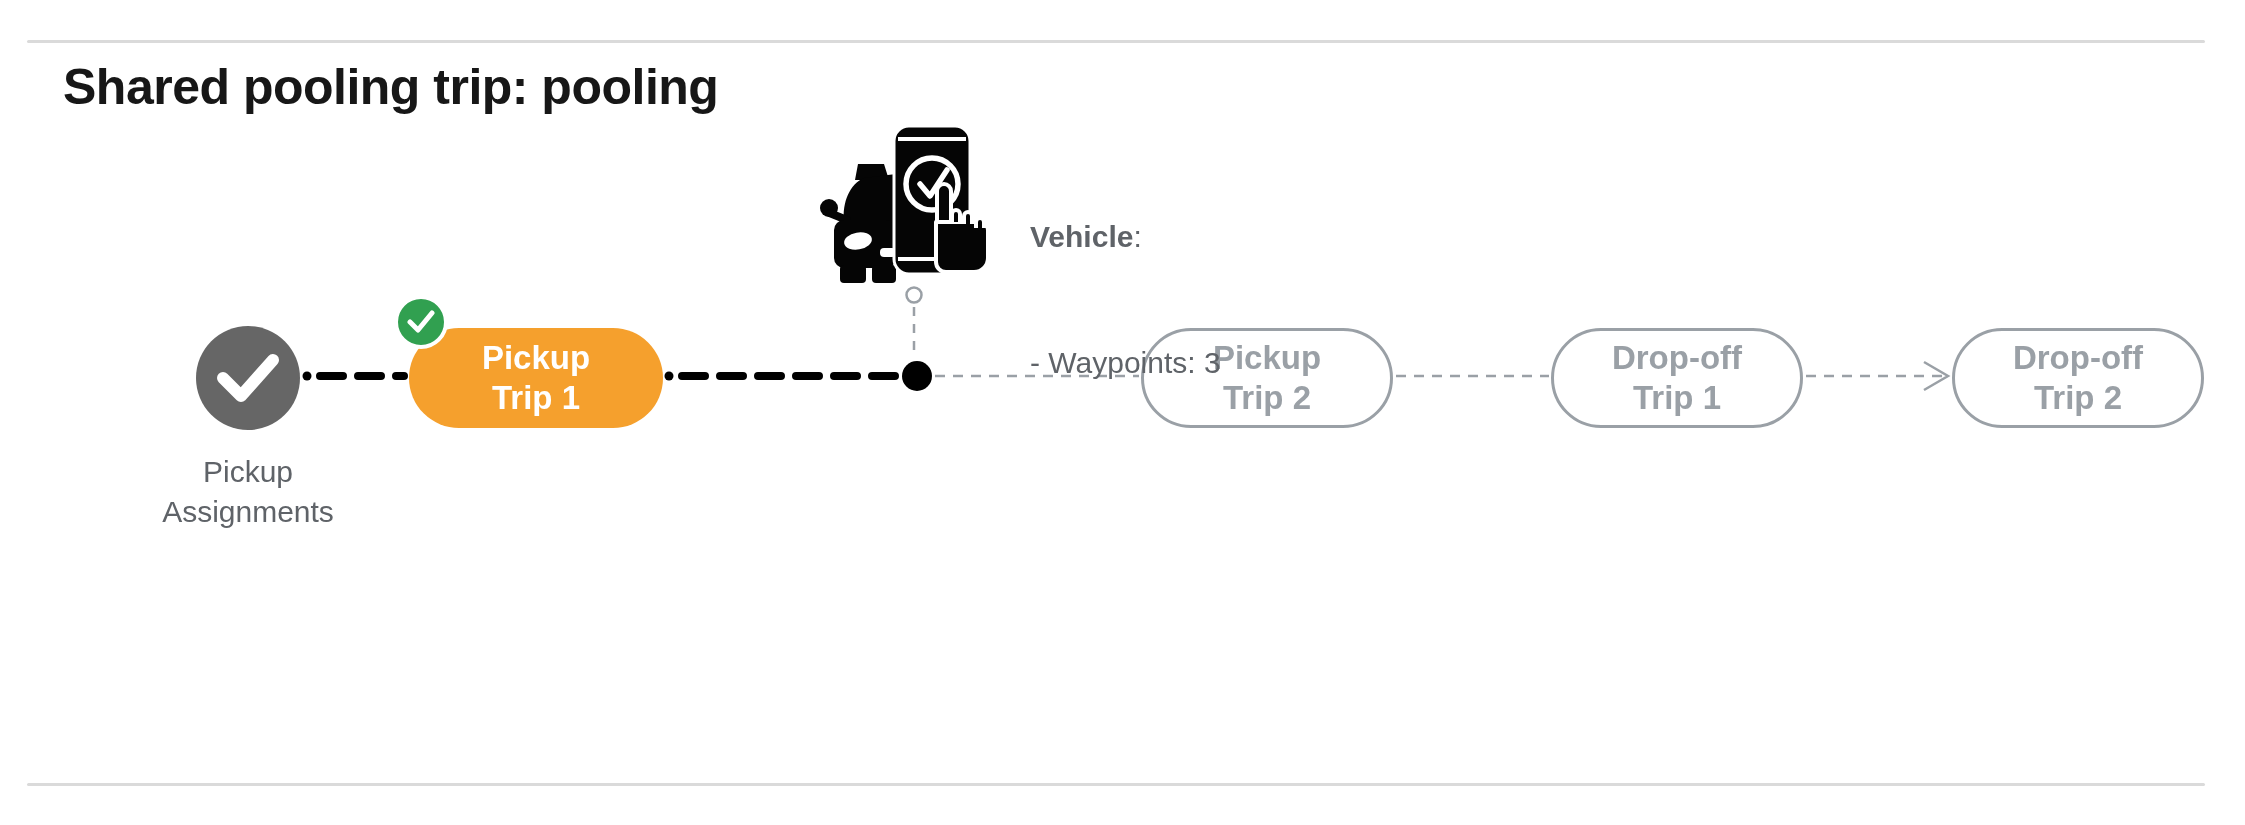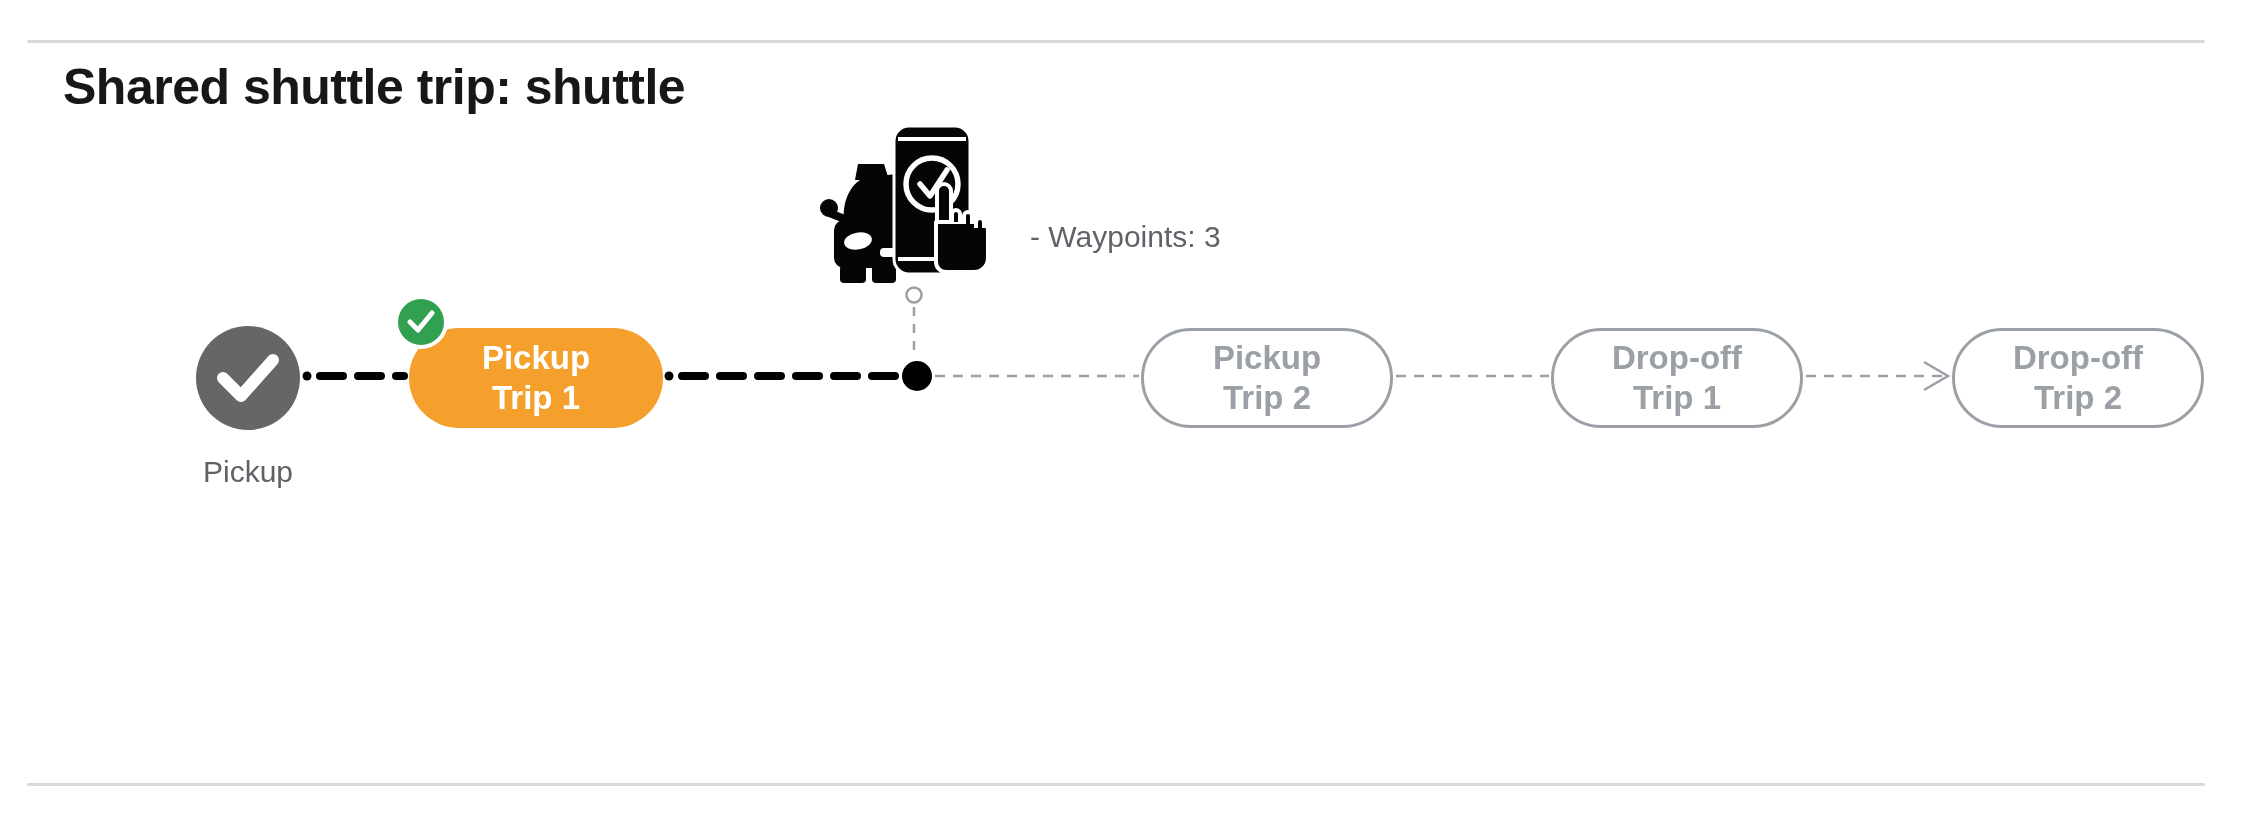--- a/index.html
+++ b/index.html
@@ -64,21 +64,21 @@
   .info-text b{font-weight:700;}
 </style>
 </head>
 <body>
 
 <div id="canvas">
 
   <div id="rule-top" class="rule"></div>
   <div id="rule-bottom" class="rule"></div>
 
-  <div id="page-title">Shared shuttle trip: shuttle</div>
+  <div id="page-title">Shared pooling trip: pooling</div>
 
   <svg id="connector-layer" viewBox="0 0 2245 825" xmlns="http://www.w3.org/2000/svg" aria-hidden="true">
 
     <circle cx="307" cy="376" r="4.5" fill="#000000"></circle>
     <line x1="320" y1="376" x2="404" y2="376" stroke="#000000" stroke-width="8" stroke-dasharray="23 15" stroke-linecap="round"></line>
     <circle cx="669" cy="376" r="4.5" fill="#000000"></circle>
     <line x1="682" y1="376" x2="896" y2="376" stroke="#000000" stroke-width="8" stroke-dasharray="23 15" stroke-linecap="round"></line>
 
     <line x1="935" y1="376" x2="1139" y2="376" stroke="#9aa0a6" stroke-width="2.5" stroke-dasharray="10 8"></line>
     <line x1="1396" y1="376" x2="1549" y2="376" stroke="#9aa0a6" stroke-width="2.5" stroke-dasharray="10 8"></line>
@@ -90,20 +90,21 @@
     <circle cx="917" cy="376" r="15" fill="#000000"></circle>
   </svg>
 
   <div id="accept-node">
     <svg width="62" height="52" viewBox="0 0 62 52">
       <polyline points="6,26 24,44 56,8" fill="none" stroke="#ffffff" stroke-width="12" stroke-linecap="round" stroke-linejoin="round"></polyline>
     </svg>
   </div>
   <div id="accept-label">
     <div>Pickup</div>
+    <div>Assignments</div>
   </div>
 
   <div id="pill-pickup-trip1" class="pill">
     <div>Pickup</div>
     <div>Trip 1</div>
   </div>
   <div id="trip1-complete-badge">
     <svg width="28" height="24" viewBox="0 0 28 24">
       <polyline points="3,12 11,20 25,3" fill="none" stroke="#ffffff" stroke-width="5" stroke-linecap="round" stroke-linejoin="round"></polyline>
     </svg>
@@ -148,20 +149,21 @@
     <g stroke="#ffffff" stroke-width="4" fill="#050505" stroke-linejoin="round">
       <rect x="117" y="62" width="14" height="52" rx="7"></rect>
       <path d="M116,100 h44 a8,8 0 0 1 8,8 v28 a14,14 0 0 1 -14,14 h-28 a10,10 0 0 1 -10,-10 z"></path>
       <path d="M132,100 v-8 a4,4 0 0 1 8,0 v8"></path>
       <path d="M144,102 v-8 a4,4 0 0 1 8,0 v8"></path>
       <path d="M156,106 v-6 a4,4 0 0 1 8,0 v6"></path>
     </g>
   </svg>
 
   <div id="vehicle-info" class="info-text">
+    <div><b>Vehicle</b><span>:</span></div>
     <div>- Waypoints: 3</div>
   </div>
 
   <div id="trip-info" class="info-text">
     
     
     
     
   </div>
 

